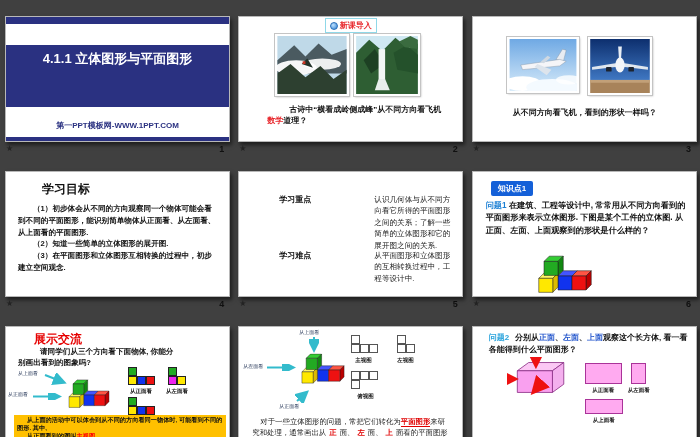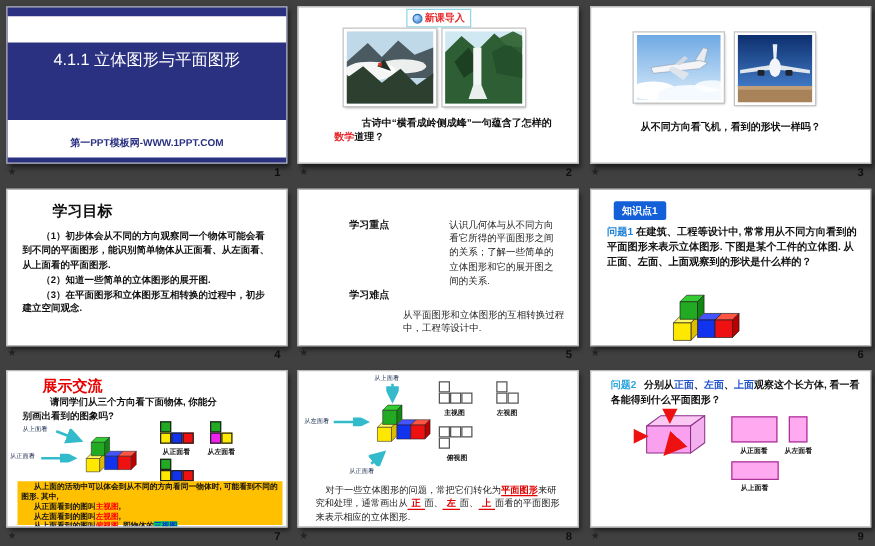--- a/index.html
+++ b/index.html
@@ -1,33 +1,33 @@
 <!DOCTYPE html>
 <html><head>
 <meta charset="utf-8">
 <style>
   * { margin:0; padding:0; box-sizing:border-box; }
   html,body { width:700px; height:437px; overflow:hidden; }
   body { background:#404040; font-family:"Liberation Sans","DejaVu Sans",sans-serif; }
   .grid { display:grid; grid-template-columns:1fr 1fr 1fr; grid-template-rows:1fr 1fr 1fr;
           width:700px; height:437px; }
-  .cell { position:relative; padding:5px 2px 0 5px; }
+  .cell { position:relative; padding:16px 2px 0 5px; }
   .slide { position:relative; width:225px; height:126px; background:#fff;
            border:1px solid #b8b8b8; box-shadow:2px 3px 4px rgba(0,0,0,.55); overflow:hidden; }
   .cellfoot { height:13px; display:flex; justify-content:space-between; align-items:center;
               padding:0 7px 0 1px; }
   .star { font-size:8px; color:#242424; line-height:1; }
   .pagenum { font-size:9px; font-weight:bold; color:#101010; }
 
   .abs { position:absolute; }
 
   
   .s1 { background:#2a3181; }
   .s1 .band-top { top:7px; left:0; right:0; height:21px; background:#fff; }
-  .s1 .t { top:33px; left:0; right:0; text-align:center; color:#fff; font-weight:normal; font-size:13px; }
+  .s1 .t { top:33px; left:0; right:0; text-align:center; color:#fff; font-weight:bold; font-size:13px; }
   .s1 .st { top:52px; left:0; right:0; text-align:center; font-size:8px; font-weight:bold; }
   .s1 .st .pre { color:#ff6a3a; }
   .s1 .st .txt { color:#ffe9b0; }
   .s1 .band-bot { top:90px; left:0; right:0; bottom:4px; background:#fff; }
   .s1 .site { top:103px; left:0; right:0; text-align:center; color:#2a3181; font-weight:bold; font-size:8px; }
 
   
   .badge2 { top:1px; left:50%; transform:translateX(-50%); display:flex; align-items:center; gap:2px;
             background:#fff; border:1px solid #8fd8e8; padding:1px 4px; }
   .badge2 .bicon { width:8px; height:8px; border-radius:50%;
@@ -43,22 +43,22 @@
   .photos3 { top:20px; left:34px; display:flex; gap:9px; }
   .cap3 { top:90px; left:16px; right:14px; font-size:8px; font-weight:bold; color:#111;
           line-height:1.4; text-indent:24px; }
 
   
   .s4 h2, .s7 h2 { position:absolute; left:36px; top:9px; font-size:12px; color:#111; }
   .s4 .body { top:31px; left:12px; right:10px; font-size:7.6px; font-weight:bold; color:#111; line-height:1.55; }
   .s4 .body p { text-indent:15px; }
 
   
-  .s5 .row { position:absolute; left:40px; right:12px; display:flex; gap:5px;justify-content:center; }
-  .s5 .r1 { top:22px; } .s5 .r2 { top:78px;flex-direction:column; }
+  .s5 .row { position:absolute; left:40px; right:12px; display:flex; gap:20px;justify-content:center; }
+  .s5 .r1 { top:22px; } .s5 .r2 { top:78px; }
   .s5 .lbl { font-weight:bold; font-size:8px; color:#111; white-space:nowrap; }
   .s5 .txt { font-size:7.6px; color:#222; line-height:1.5; width:132px;margin-left:43px; }
 
   
   .s6 .kbadge { left:18px; top:9px; background:#1460d8; color:#fff; font-weight:bold; font-size:8px;
                 padding:2px 7px; border-radius:2px; }
   .s6 .ktitle { left:78px; top:12px; color:#0076d6; font-weight:bold; font-size:9.5px; }
   .s6 .para { left:13px; right:10px; top:28px; font-size:8.2px; font-weight:bold; color:#111; line-height:1.5; }
   .blue { color:#1a7fd4; font-weight:bold; }
 
@@ -157,21 +157,21 @@
           <rect width="66" height="62" fill="#cfe8f2"></rect>
           <polygon points="0,18 14,4 28,16 42,2 56,14 66,8 66,62 0,62" fill="#2e5e33"></polygon>
           <polygon points="8,26 20,14 30,30 16,40" fill="#1d4023"></polygon>
           <polygon points="40,18 54,10 66,20 66,40 44,36" fill="#24512b"></polygon>
           <polygon points="46,6 58,0 66,4 66,14 52,12" fill="#3a6b3f"></polygon>
           <rect x="24" y="14" width="7" height="32" fill="#f2f7f5"></rect>
           <polygon points="24,46 31,46 36,58 20,58" fill="#e8efec"></polygon>
         </svg>
       </div>
       <div class="abs cap2">
-        <span>古诗中“横看成岭侧成峰”一句蕴含了怎样的</span><span class="red">数学</span><span>道理？</span>
+        <span>古诗中“横看成岭侧成峰”从不同方向看飞机</span><span class="red">数学</span><span>道理？</span>
       </div>
     </div>
     <div class="cellfoot">
       <span class="star">★</span>
       <span class="pagenum">2</span>
     </div>
   </div>
 
   <div class="cell">
     <div class="slide">

